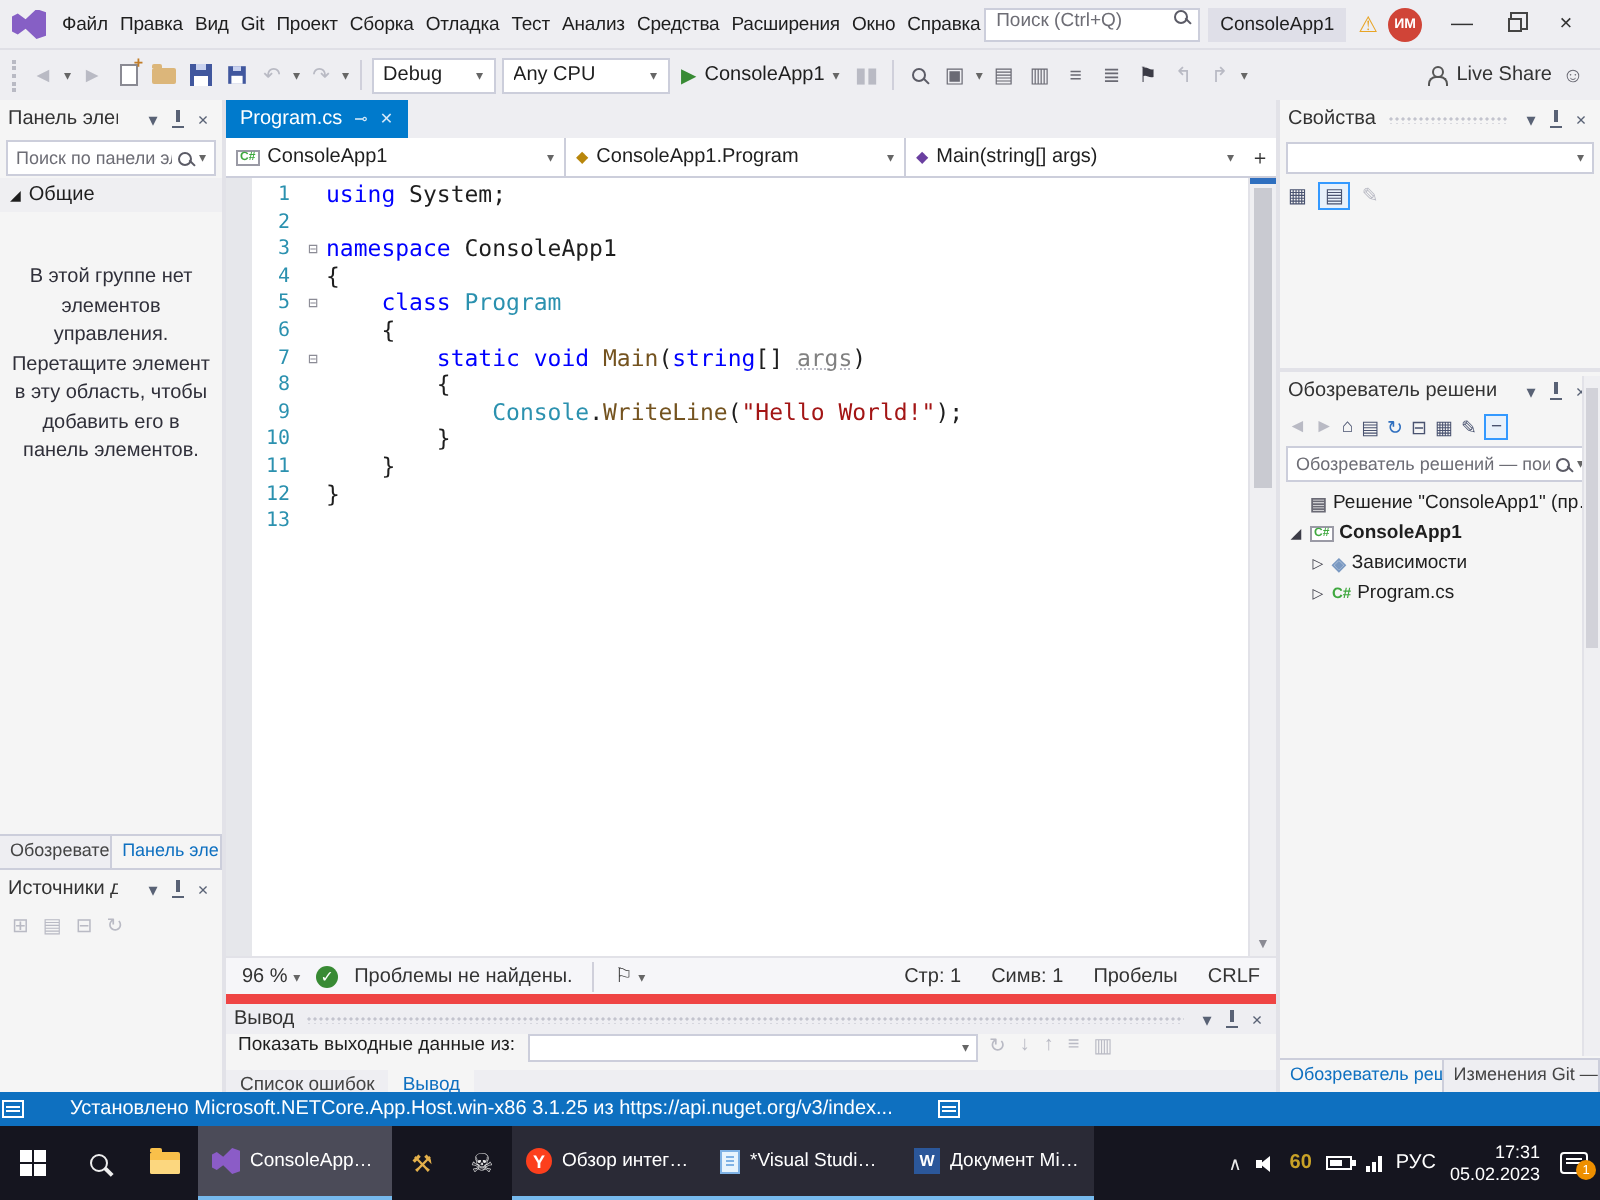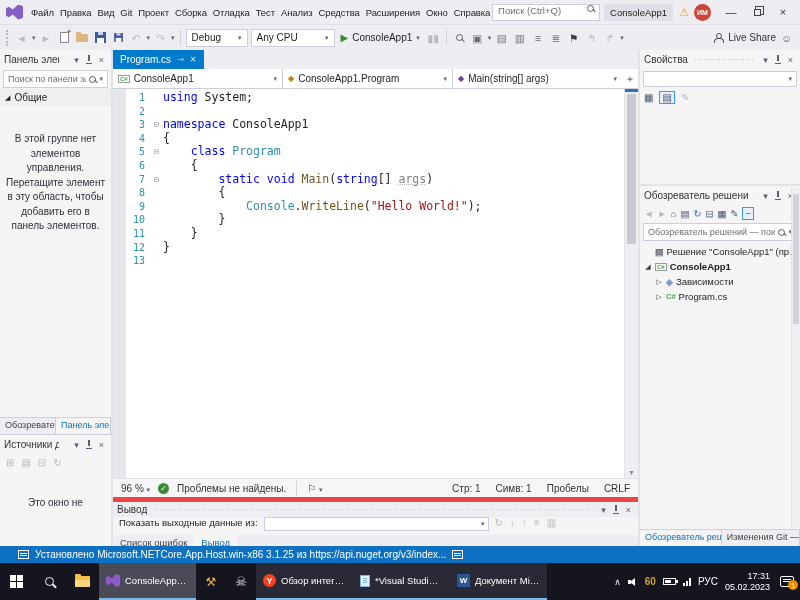--- a/index.html
+++ b/index.html
@@ -137,21 +137,21 @@
   .ti{flex:none;font-size:7px;font-weight:bold}
   .ti-sln{color:#6A6A75;font-size:9px}
   .ti-proj{border:1px solid #9A9AA5;background:#fff;color:#3FA83F;font-size:6px;padding:0 1px}
   .ti-dep{color:#7A99C2;font-size:9px}
   .ti-cs{color:#3FA83F;font-size:7.5px}
   .right-tabs{height:17px;display:flex;background:#EEEEF2;border-top:1px solid #CCCEDB;flex:none}
   .rt-scroll{position:absolute;right:0;top:138px;bottom:18px;width:9px;background:#EFEFF2;border-left:1px solid #E2E2E8}
   .rt-thumb{position:absolute;left:1px;right:1px;top:6px;height:130px;background:#D2D2D9}
 
   
-  .bluebar{height:17px;background:#0E70C0;color:#fff;display:flex;align-items:center;gap:6px;padding:0 18px;font-size:10px;flex:none}
+  .bluebar{height:17px;background:#0E70C0;color:#fff;display:flex;align-items:center;gap:23px;padding:0 1px;font-size:10px;flex:none}
   .bb-ic{width:11px;height:9px;border:1px solid #fff;position:relative;flex:none}
   .bb-ic::before{content:"";position:absolute;left:1px;top:2px;right:1px;height:1px;background:#fff;box-shadow:0 2px 0 #fff}
   .bb-msg{white-space:nowrap;overflow:hidden}
 
   
   .taskbar{height:37px;background:#15151F;display:flex;align-items:stretch;color:#fff;flex:none}
   .tb-btn{width:33px;display:flex;align-items:center;justify-content:center;flex:none}
   .winlogo{display:grid;grid-template-columns:6px 6px;grid-template-rows:6px 6px;gap:1px}
   .winlogo span{background:#fff}
   .mag-w{width:9px;height:9px;border:1.5px solid #eee;border-radius:50%;position:relative}
@@ -320,21 +320,20 @@
           <span class="hic">▾</span>
           <span class="pin"></span>
           <span class="hic">×</span>
         </div>
         <div class="ds-icons">
           <span>⊞</span>
           <span>▤</span>
           <span>⊟</span>
           <span>↻</span>
         </div>
-        <div class="ds-body">Это окно не</div>
       </div>
     </aside>
 
     <section class="center">
       <div class="tabbar">
         <div class="doc-tab">
           <span>Program.cs</span>
           <span class="tic2">⊸</span>
           <span class="tic2">✕</span>
         </div>

